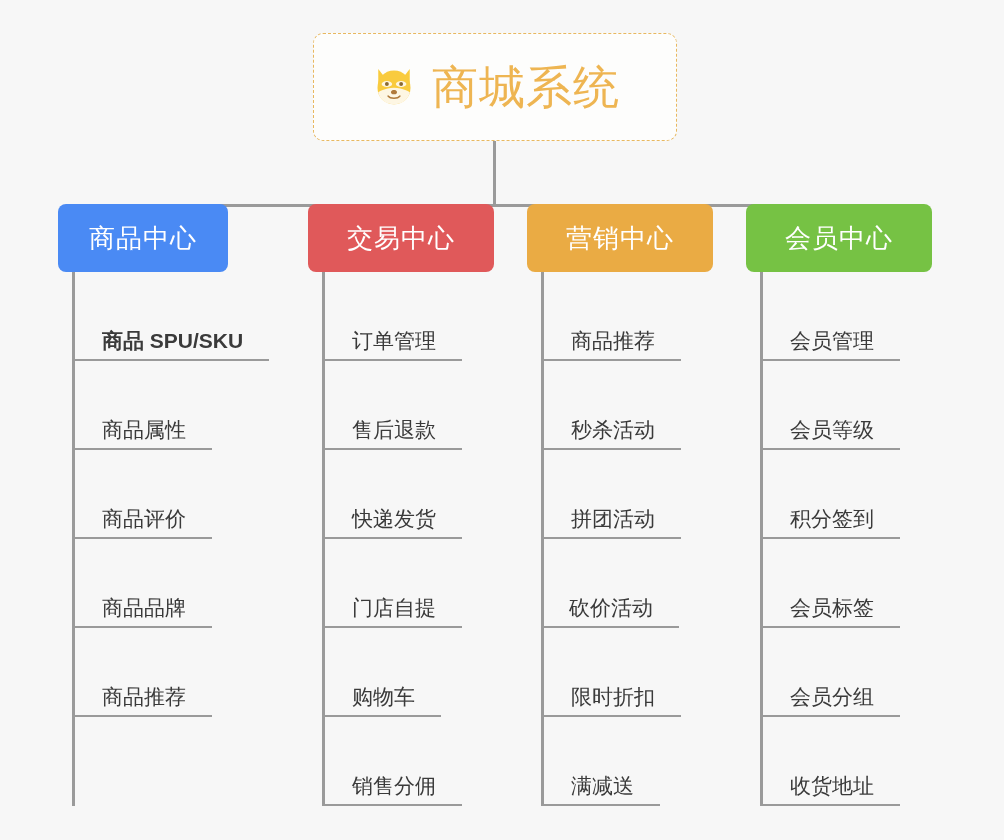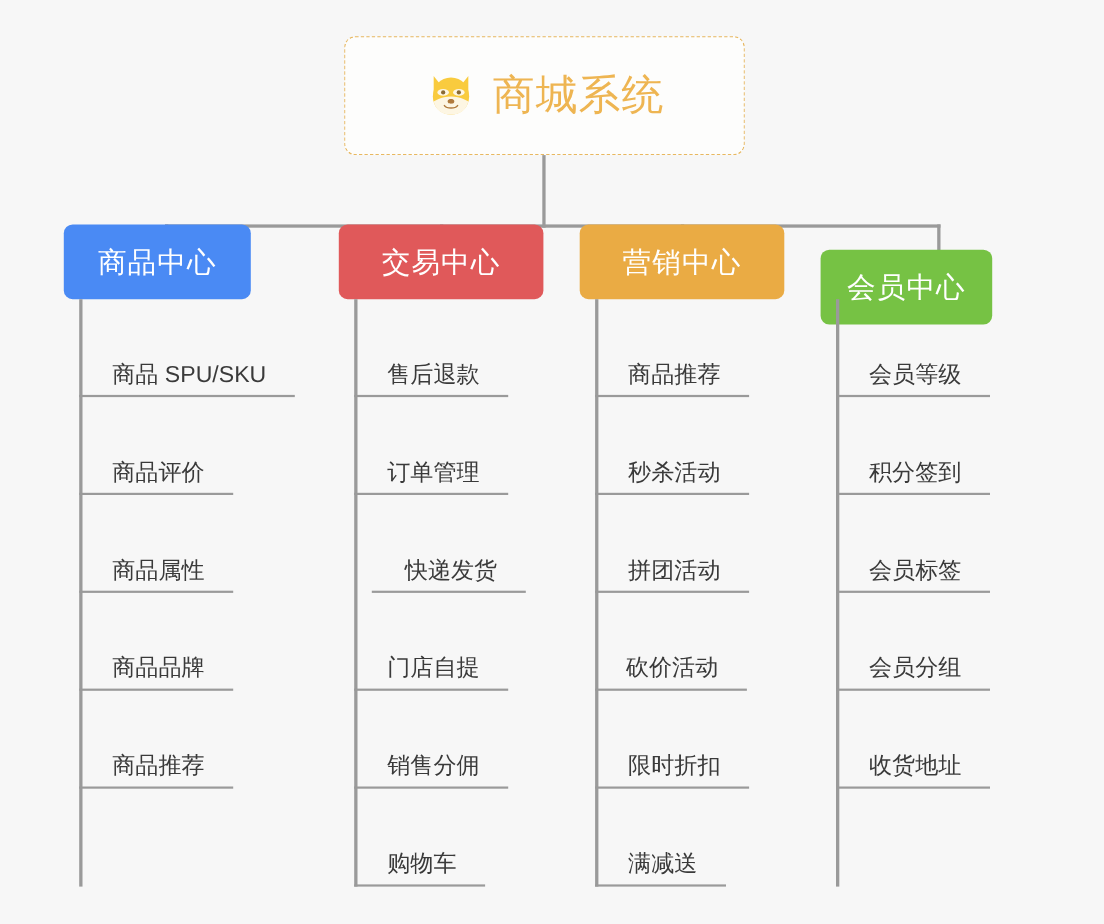--- a/index.html
+++ b/index.html
@@ -37,21 +37,21 @@
     justify-content: center;
     gap: 14px;
   }
   .root-icon {
     width: 48px;
     height: 48px;
     flex: 0 0 auto;
     display: block;
   }
   .root-title {
-    font-size: 38px;
+    font-size: 46px;
     line-height: 1;
     color: #eeb552;
     letter-spacing: 1px;
     white-space: nowrap;
   }
 
   
   .line {
     position: absolute;
     background: #9a9a9a;
@@ -137,60 +137,60 @@
   <div class="line line-v" style="left: 619px; top: 204px; height: 35px; background: rgb(154, 154, 154);"></div>
   <div class="line line-v" style="left: 852px; top: 204px; height: 35px; background: rgb(154, 154, 154);"></div>
 
   <div class="branch" id="branch-0" style="left:58px; width:186px;">
     <div class="branch-header" style="width: 170px; background: rgb(74, 138, 244);">
       <span>商品中心</span>
     </div>
     <div class="spine" style="background: rgb(154, 154, 154); height: 534px;"></div>
     <div class="leaves">
       <div class="leaf">
-          <div class="leaf-inner" style="border-bottom-color: rgb(154, 154, 154);">商品 SPU/SKU</div>
+          <div class="leaf-inner" style="border-bottom-color: rgb(154, 154, 154); font-weight: bold;">商品 SPU/SKU</div>
+        </div>
+      <div class="leaf">
+          <div class="leaf-inner" style="border-bottom-color: rgb(154, 154, 154);">商品属性</div>
         </div>
       <div class="leaf">
           <div class="leaf-inner" style="border-bottom-color: rgb(154, 154, 154);">商品评价</div>
-        </div>
-      <div class="leaf">
-          <div class="leaf-inner" style="border-bottom-color: rgb(154, 154, 154);">商品属性</div>
         </div>
       <div class="leaf">
           <div class="leaf-inner" style="border-bottom-color: rgb(154, 154, 154);">商品品牌</div>
         </div>
       <div class="leaf">
           <div class="leaf-inner" style="border-bottom-color: rgb(154, 154, 154);">商品推荐</div>
         </div>
     </div>
   </div>
 
   <div class="branch" id="branch-1" style="left:308px; width:186px;">
     <div class="branch-header" style="width: 186px; background: rgb(224, 89, 90);">
       <span>交易中心</span>
     </div>
     <div class="spine" style="background: rgb(154, 154, 154); height: 534px;"></div>
     <div class="leaves">
       <div class="leaf">
+          <div class="leaf-inner" style="border-bottom-color: rgb(154, 154, 154);">订单管理</div>
+        </div>
+      <div class="leaf">
           <div class="leaf-inner" style="border-bottom-color: rgb(154, 154, 154);">售后退款</div>
         </div>
       <div class="leaf">
-          <div class="leaf-inner" style="border-bottom-color: rgb(154, 154, 154);">订单管理</div>
-        </div>
-      <div class="leaf">
-          <div class="leaf-inner" style="border-bottom-color: rgb(154, 154, 154); margin-left: 16px;">快递发货</div>
+          <div class="leaf-inner" style="border-bottom-color: rgb(154, 154, 154);">快递发货</div>
         </div>
       <div class="leaf">
           <div class="leaf-inner" style="border-bottom-color: rgb(154, 154, 154);">门店自提</div>
         </div>
       <div class="leaf">
+          <div class="leaf-inner" style="border-bottom-color: rgb(154, 154, 154);">购物车</div>
+        </div>
+      <div class="leaf">
           <div class="leaf-inner" style="border-bottom-color: rgb(154, 154, 154);">销售分佣</div>
-        </div>
-      <div class="leaf">
-          <div class="leaf-inner" style="border-bottom-color: rgb(154, 154, 154);">购物车</div>
         </div>
     </div>
   </div>
 
   <div class="branch" id="branch-2" style="left:527px; width:186px;">
     <div class="branch-header" style="width: 186px; background: rgb(234, 171, 68);">
       <span>营销中心</span>
     </div>
     <div class="spine" style="background: rgb(154, 154, 154); height: 534px;"></div>
     <div class="leaves">
@@ -209,26 +209,29 @@
       <div class="leaf">
           <div class="leaf-inner" style="border-bottom-color: rgb(154, 154, 154);">限时折扣</div>
         </div>
       <div class="leaf">
           <div class="leaf-inner" style="border-bottom-color: rgb(154, 154, 154);">满减送</div>
         </div>
     </div>
   </div>
 
   <div class="branch" id="branch-3" style="left:746px; width:186px;">
-    <div class="branch-header" style="width: 156px; background: rgb(118, 194, 68); margin-top: 23px;">
+    <div class="branch-header" style="width: 186px; background: rgb(118, 194, 68);">
       <span>会员中心</span>
     </div>
     <div class="spine" style="background: rgb(154, 154, 154); height: 534px;"></div>
     <div class="leaves">
       <div class="leaf">
+          <div class="leaf-inner" style="border-bottom-color: rgb(154, 154, 154);">会员管理</div>
+        </div>
+      <div class="leaf">
           <div class="leaf-inner" style="border-bottom-color: rgb(154, 154, 154);">会员等级</div>
         </div>
       <div class="leaf">
           <div class="leaf-inner" style="border-bottom-color: rgb(154, 154, 154);">积分签到</div>
         </div>
       <div class="leaf">
           <div class="leaf-inner" style="border-bottom-color: rgb(154, 154, 154);">会员标签</div>
         </div>
       <div class="leaf">
           <div class="leaf-inner" style="border-bottom-color: rgb(154, 154, 154);">会员分组</div>

